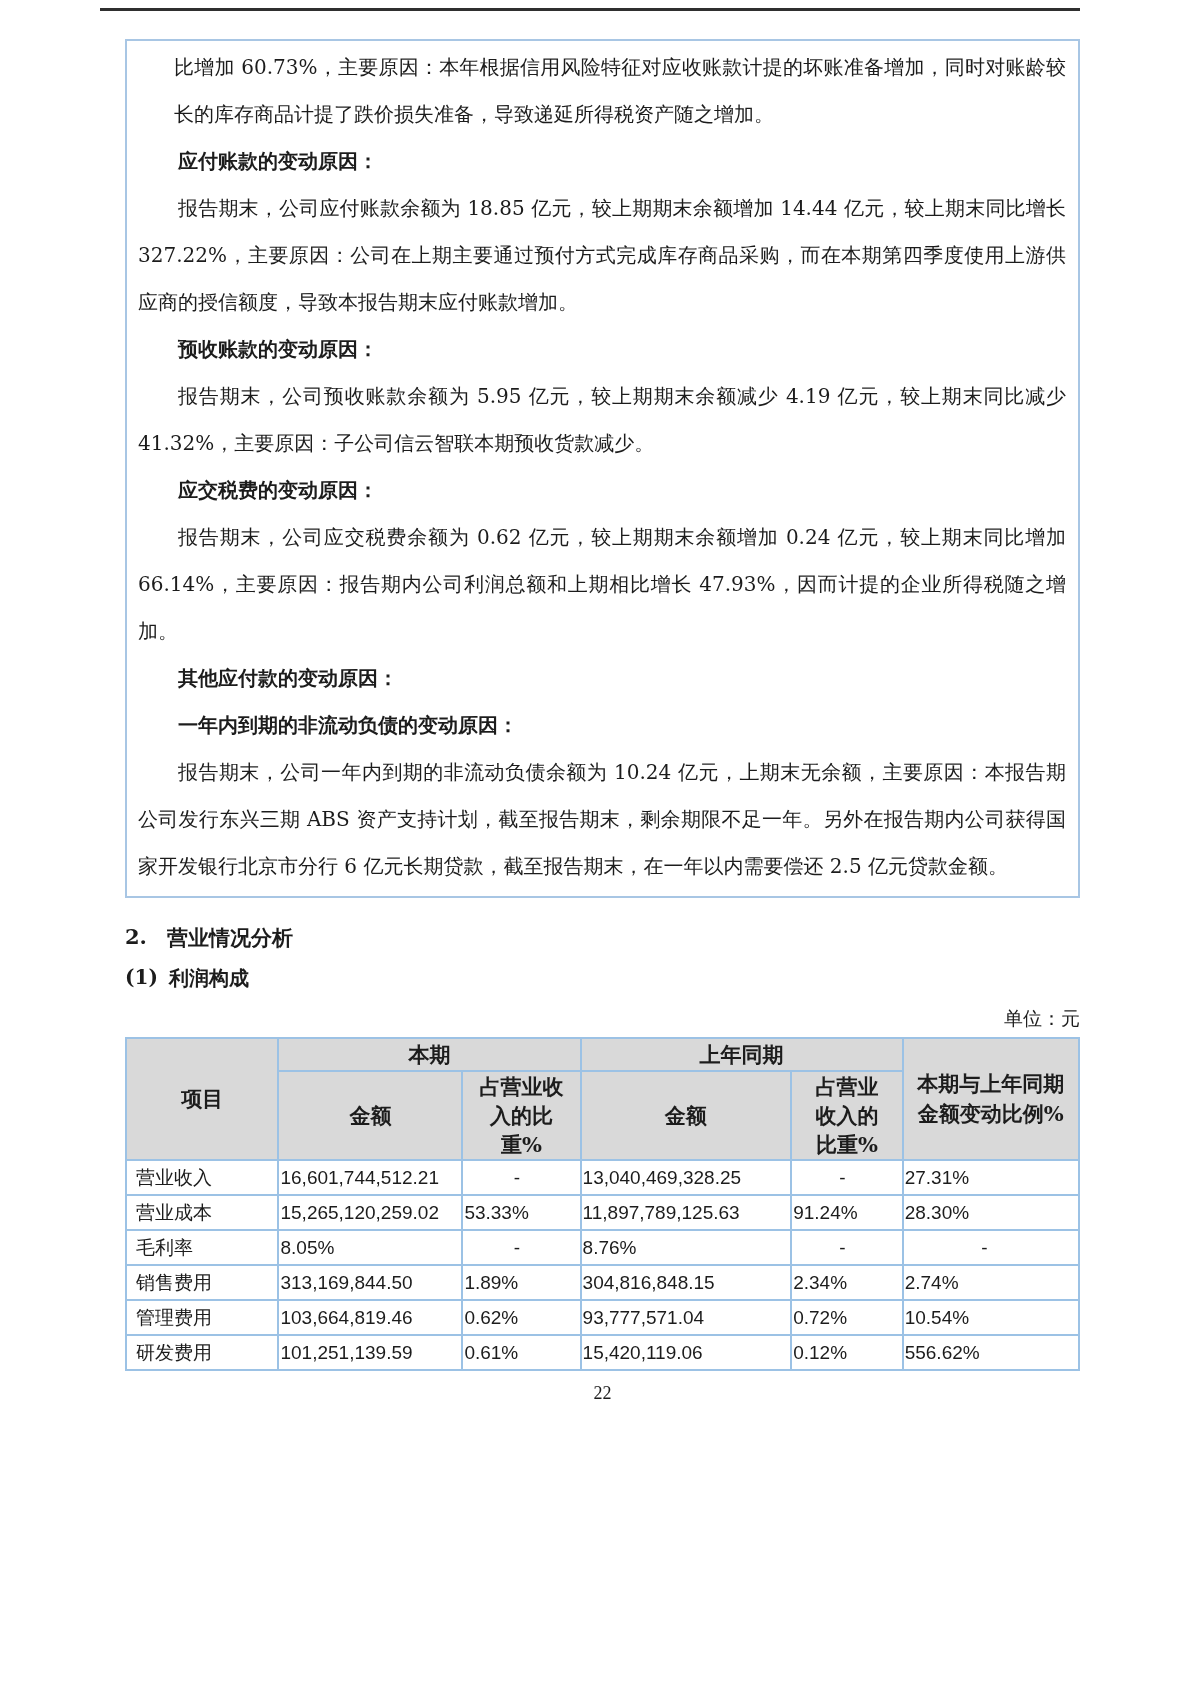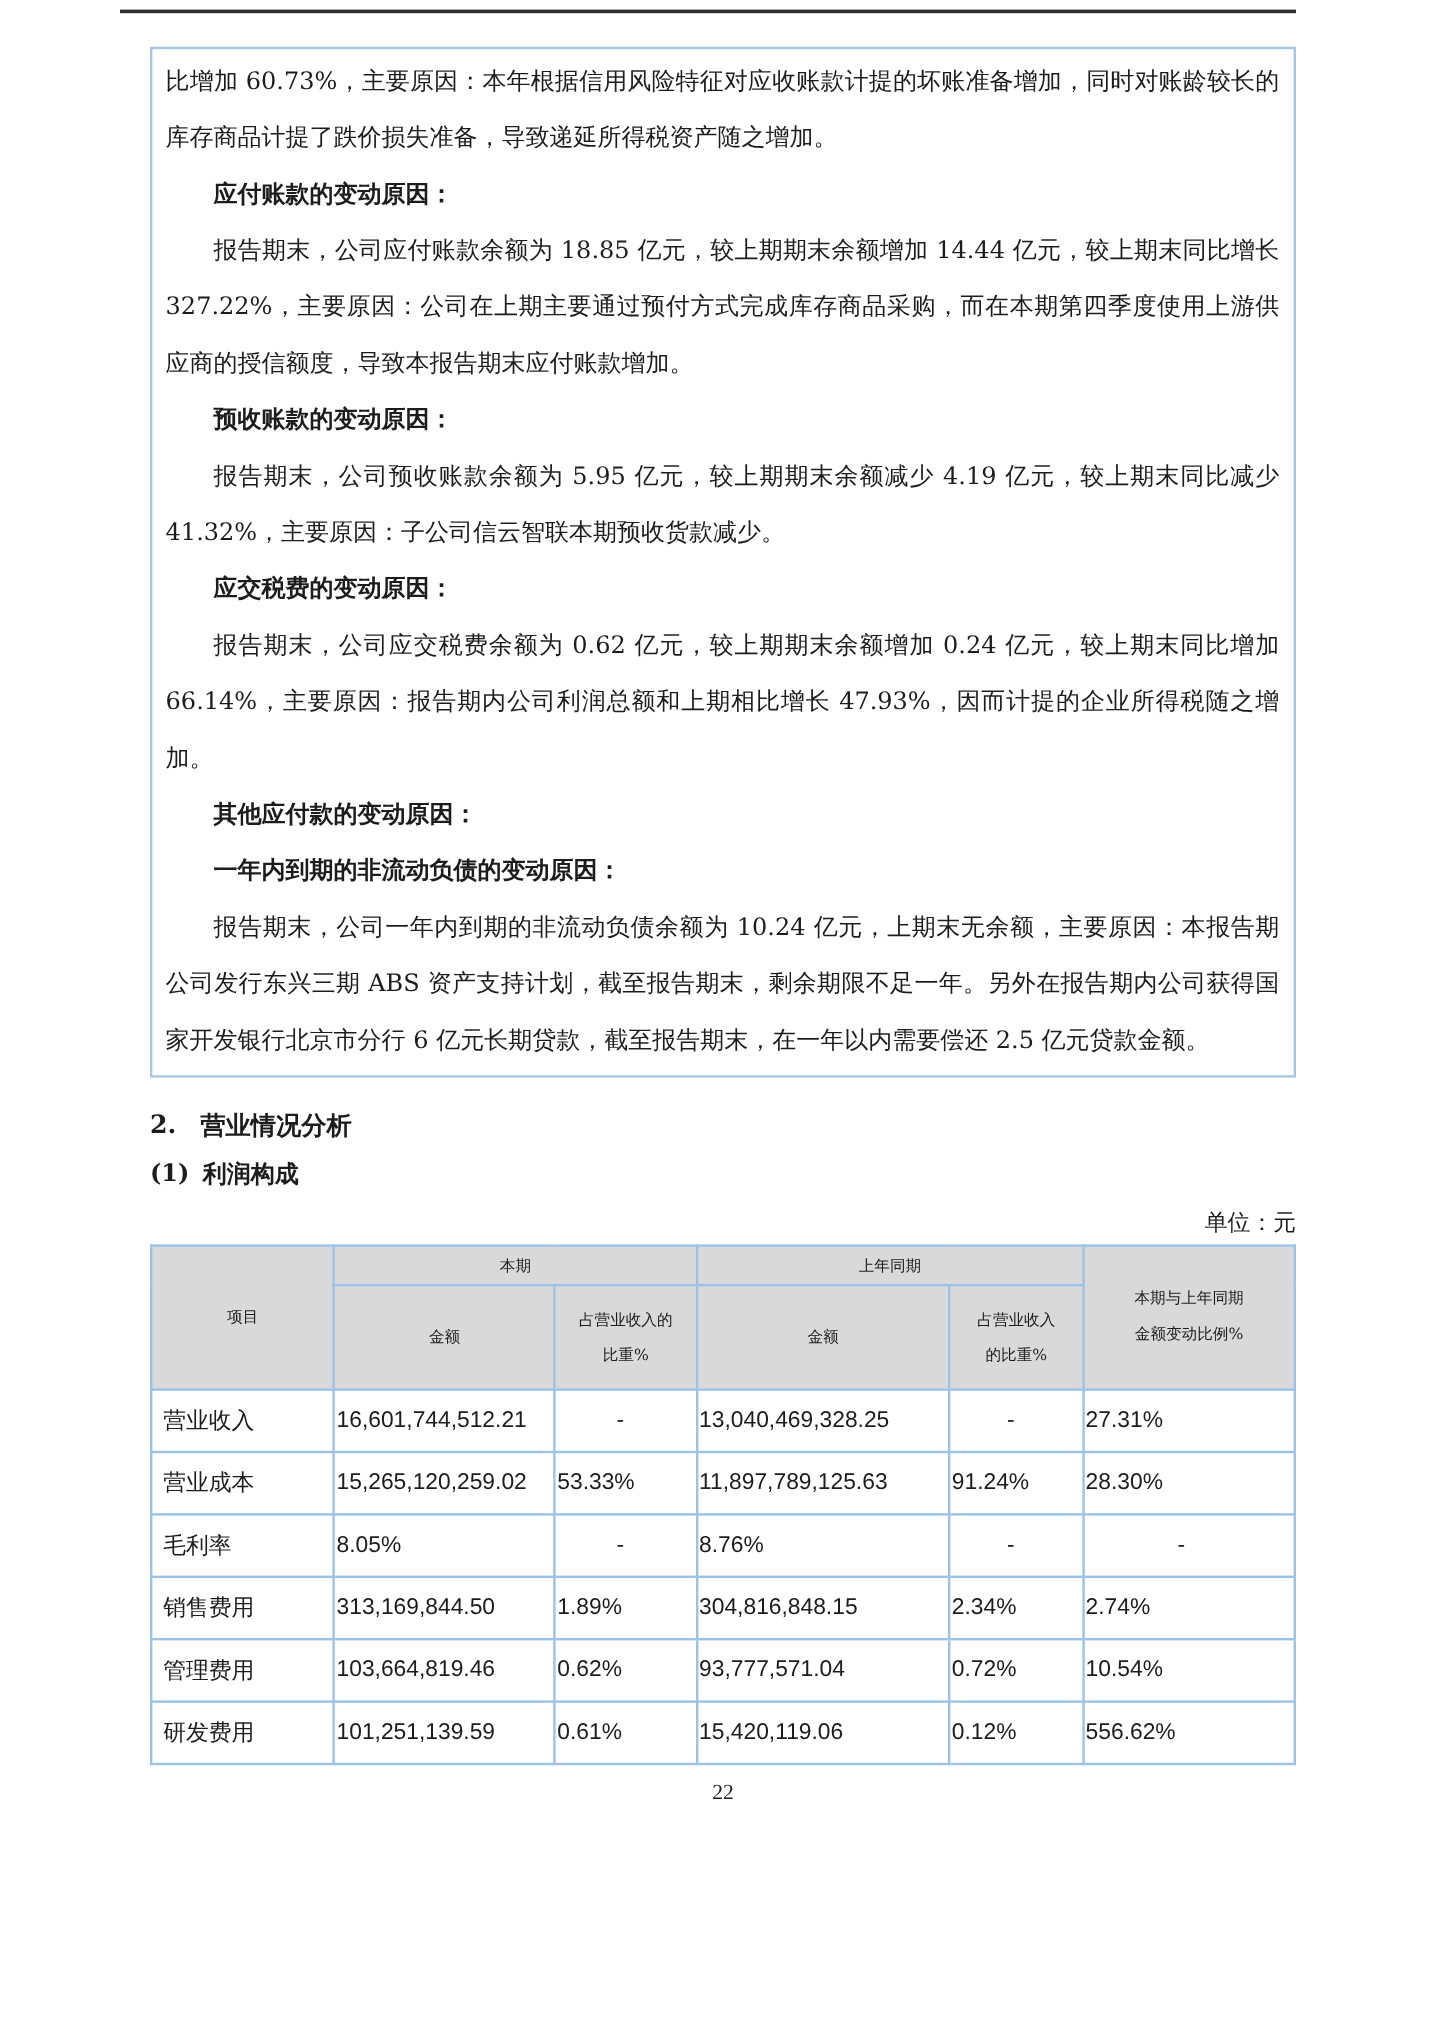--- a/index.html
+++ b/index.html
@@ -12,40 +12,40 @@
   
   .doc-header{padding-top:72px;text-align:right;font-size:19px;color:#2a2a2a;letter-spacing:.5px;}
   .header-rule{height:3px;background:#2f2f2f;margin-top:8px;margin-left:-25px;}
   
   .content-box{
     margin-top:28px;border:2px solid #a8c6e4;
     padding:3px 12px 6px 11px;
     font-size:20px;line-height:47px;text-align:justify;
   }
   .content-box p{margin:0;text-indent:2em;}
-  .content-box p.cont{text-indent:0;}
+  .content-box p.cont{text-indent:0;margin-left:36px;}
   .content-box p.hd{font-weight:bold;}
   
   .sec-heading{margin-top:26px;font-size:21px;font-weight:bold;display:flex;}
   .sec-num{width:42px;flex:none;}
   .sub-heading{margin-top:13px;font-size:20px;font-weight:bold;display:flex;}
   .sub-num{width:44px;flex:none;}
   .unit-label{text-align:right;font-size:19px;margin-top:14px;margin-bottom:5px;}
   
   table{width:100%;border-collapse:collapse;table-layout:fixed;}
   th,td{border:2px solid #9cc2e5;box-sizing:border-box;}
   thead th{
-    background:#d9d9d9;font-weight:normal;font-size:13px;
+    background:#d9d9d9;font-weight:bold;font-size:21px;
     text-align:center;vertical-align:middle;padding:0 6px;
   }
   .hrow1 th{height:33px;}
   .hrow2 th{height:87px;line-height:29px;}
   .th-ratio{padding:0 16px;line-height:29px;}
   .th-change{white-space:pre-line;line-height:30px;padding:0 10px;}
-  tbody td{height:52px;font-size:19px;vertical-align:middle;background:#ffffff;}
+  tbody td{height:35px;font-size:19px;vertical-align:middle;background:#ffffff;}
   td.item{text-align:left;padding-left:9px;}
   td.num{
     padding-right:10px;
     font-family:"Liberation Sans","DejaVu Sans",sans-serif;font-size:19px;
   }
   td.chg{padding-right:14px;}
   
   .page-footer{text-align:center;margin-top:12px;font-size:18px;
     font-family:Liberation Serif, serif;}
 </style>

